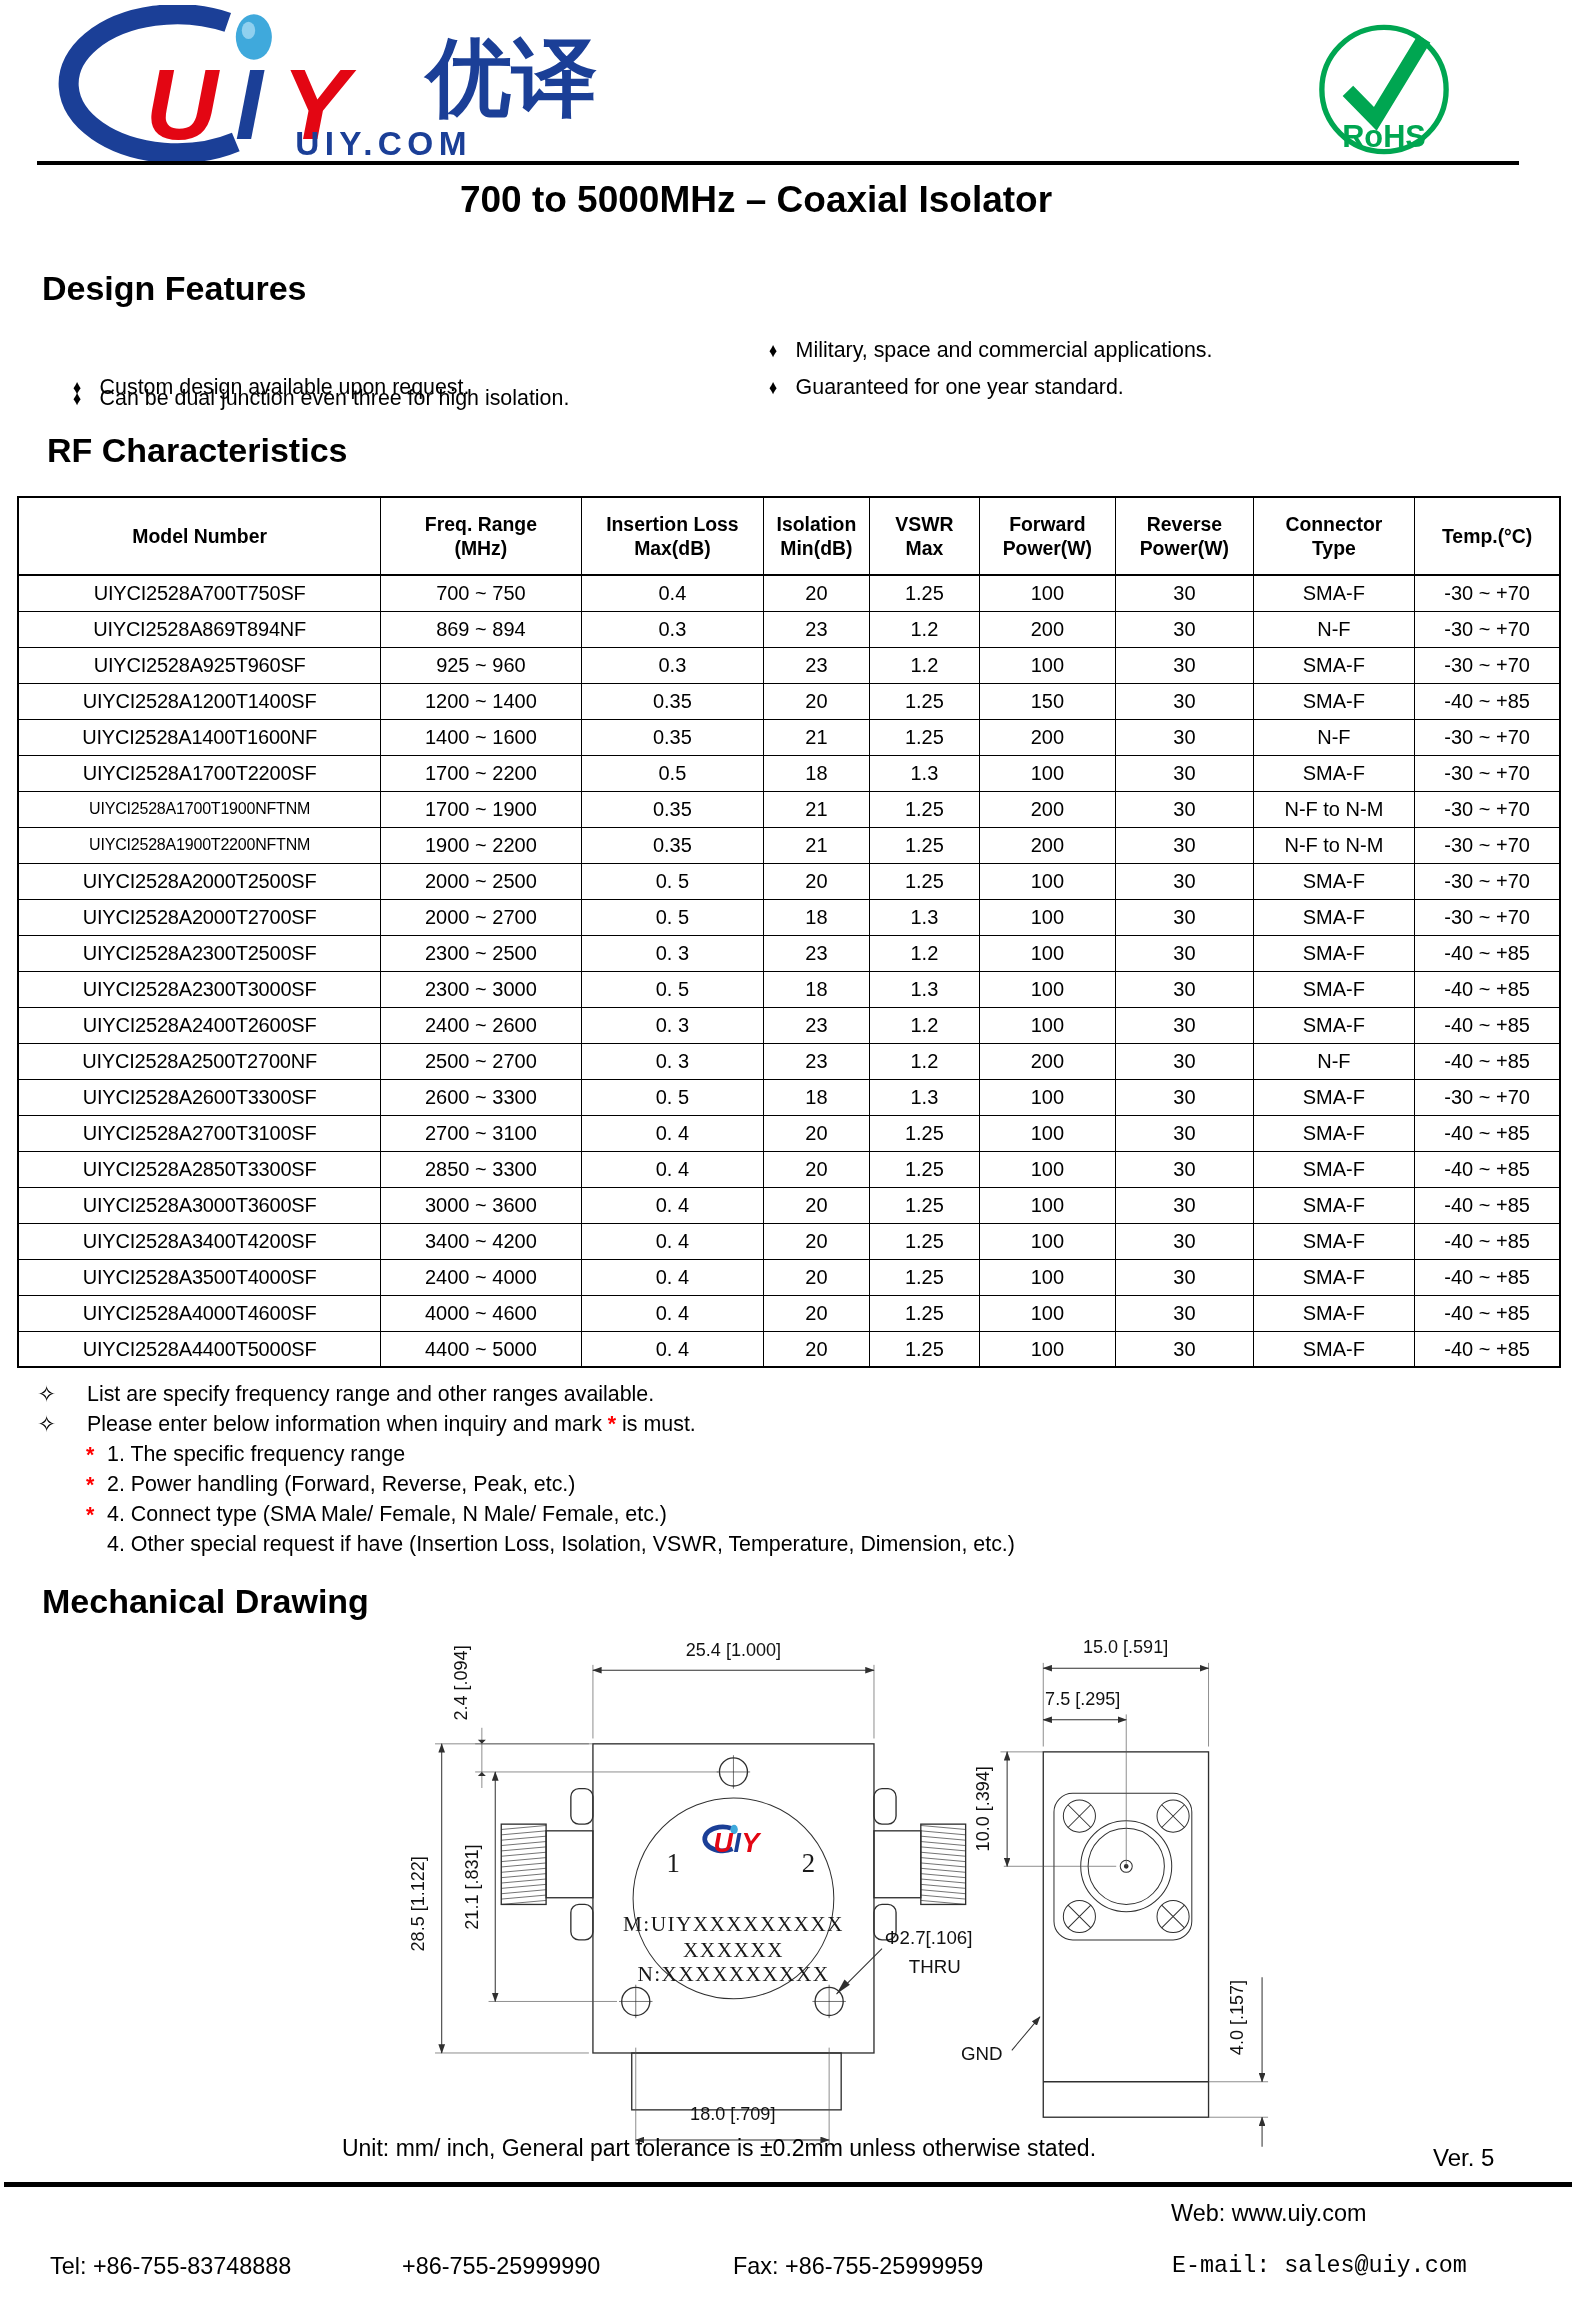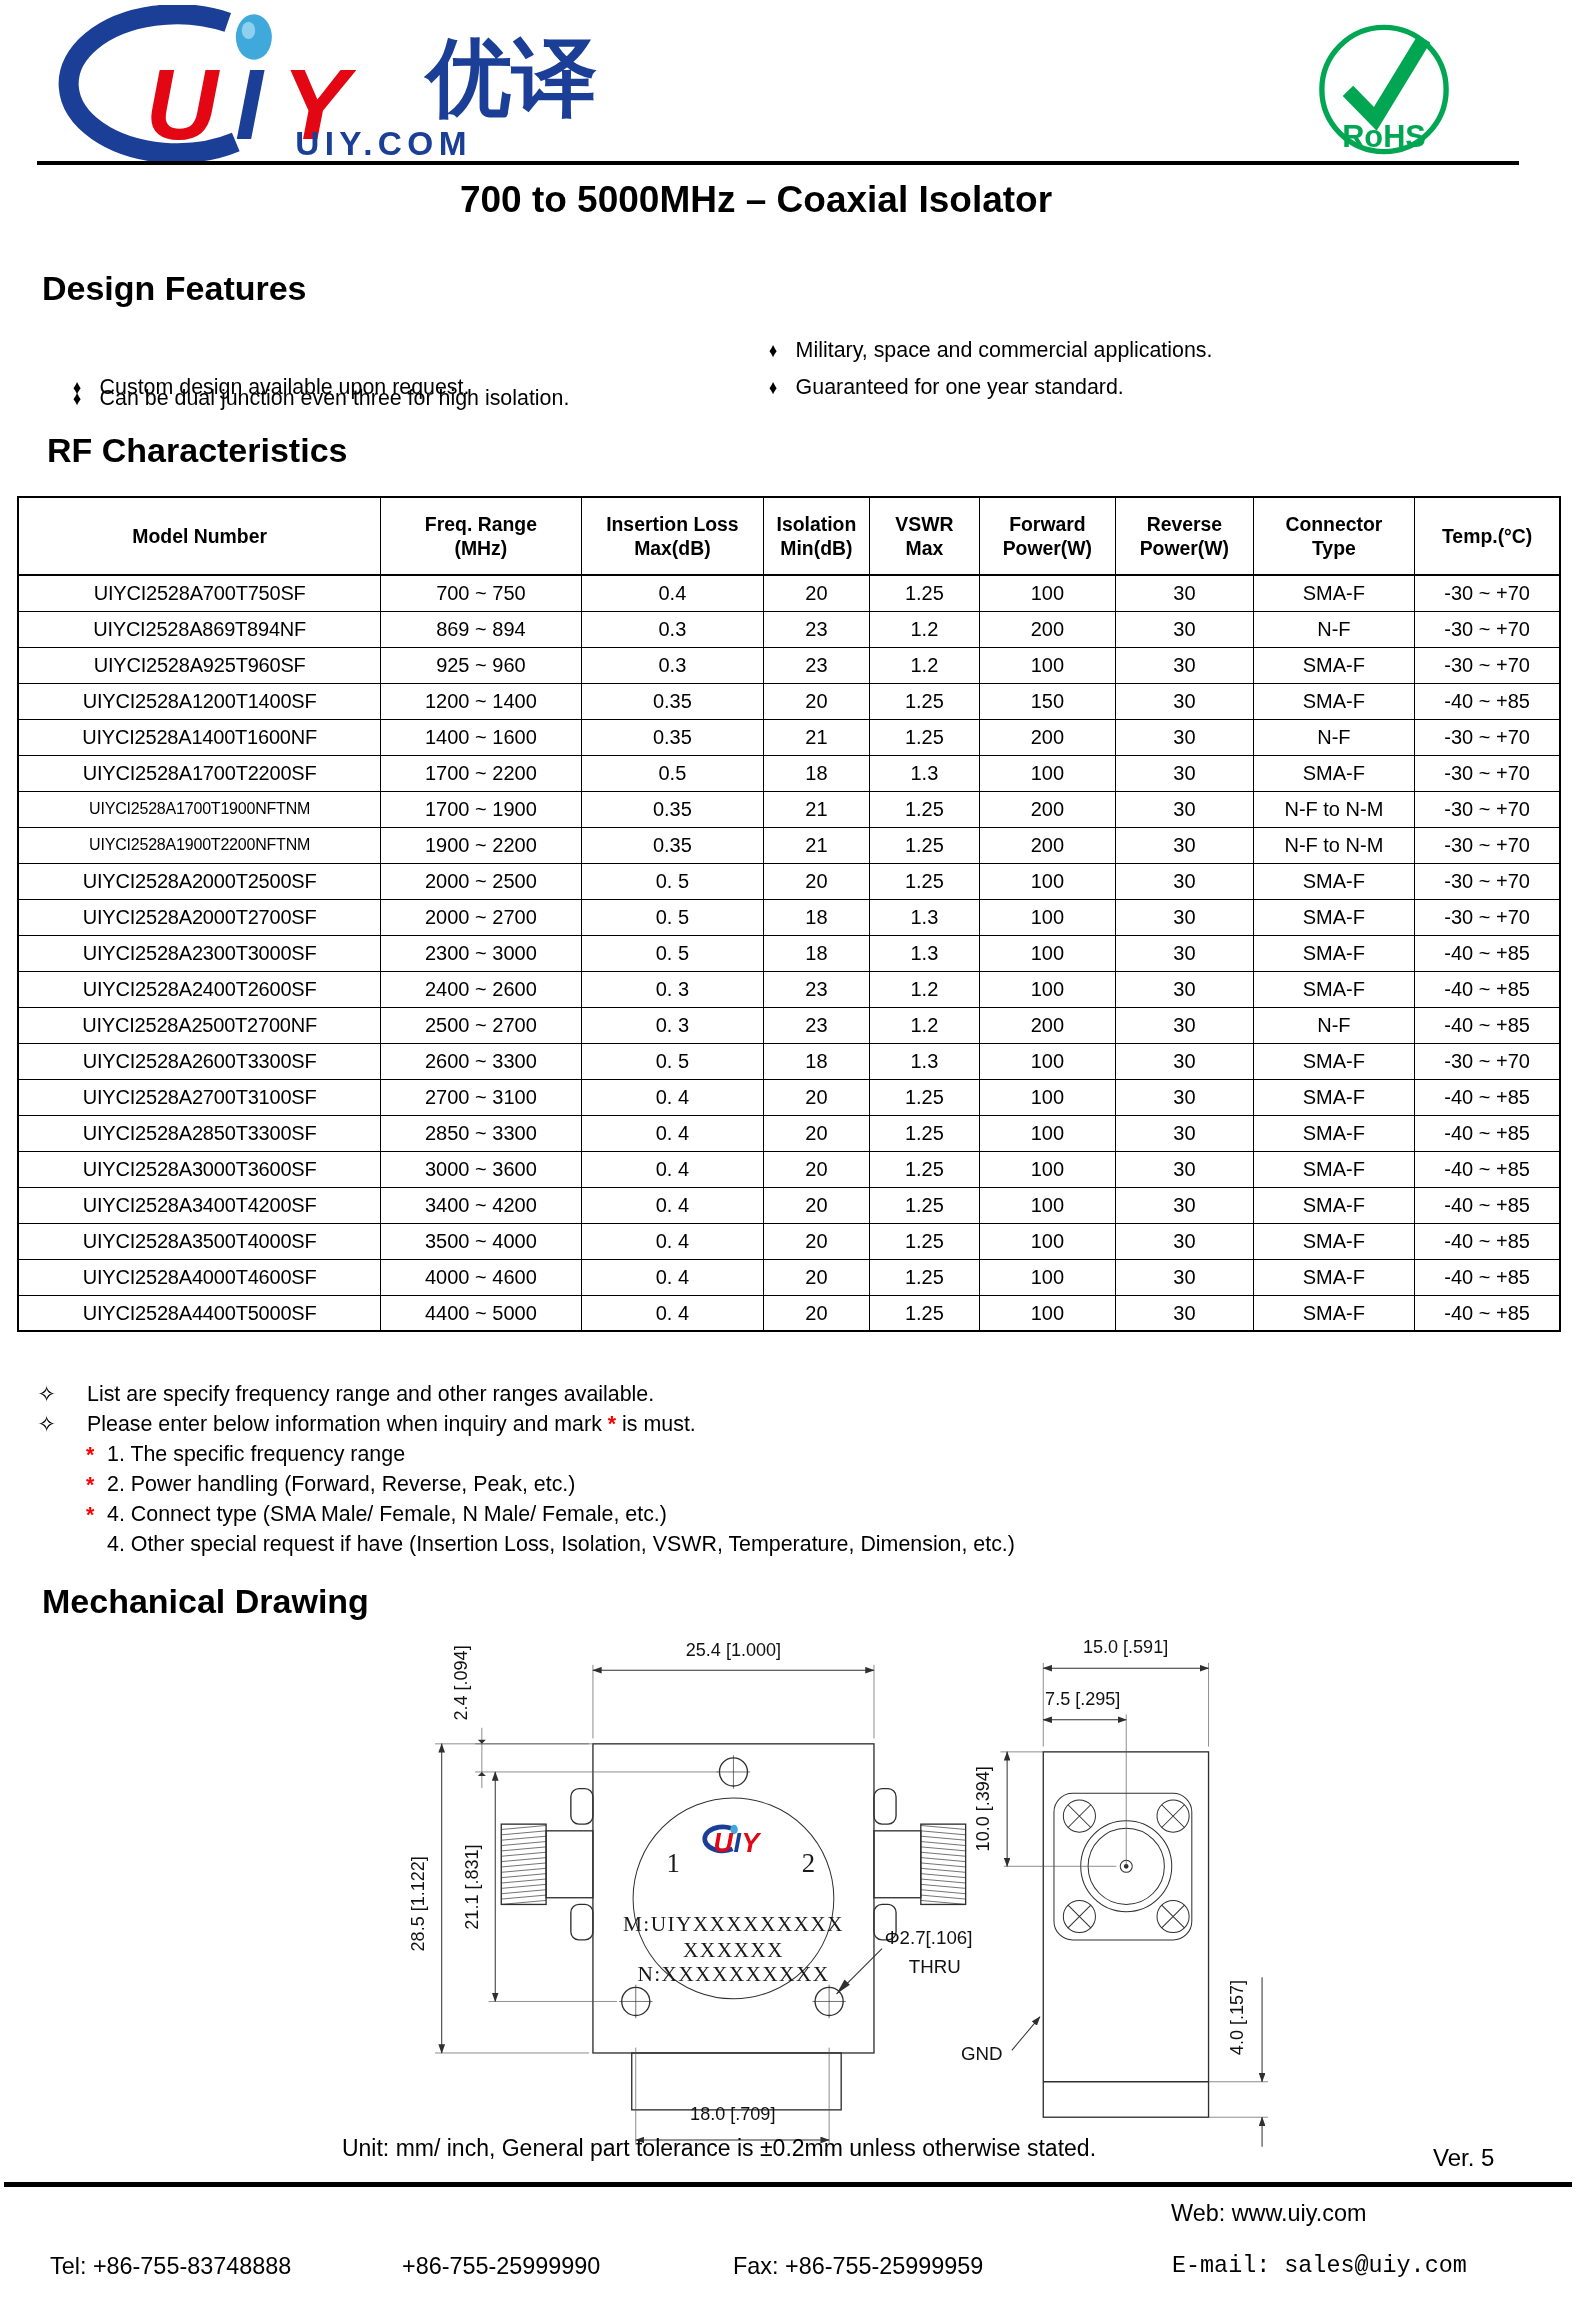--- a/index.html
+++ b/index.html
@@ -233,20 +233,31 @@
           <td>2000 ~ 2700</td>
           <td>0. 5</td>
           <td>18</td>
           <td>1.3</td>
           <td>100</td>
           <td>30</td>
           <td>SMA-F</td>
           <td>-30 ~ +70</td>
         </tr>
         <tr>
+          <td class="m">UIYCI2528A2300T2500SF</td>
+          <td>2300 ~ 2500</td>
+          <td>0. 3</td>
+          <td>23</td>
+          <td>1.2</td>
+          <td>100</td>
+          <td>30</td>
+          <td>SMA-F</td>
+          <td>-40 ~ +85</td>
+        </tr>
+        <tr>
           <td class="m">UIYCI2528A2300T3000SF</td>
           <td>2300 ~ 3000</td>
           <td>0. 5</td>
           <td>18</td>
           <td>1.3</td>
           <td>100</td>
           <td>30</td>
           <td>SMA-F</td>
           <td>-40 ~ +85</td>
         </tr>
@@ -322,21 +333,21 @@
           <td>0. 4</td>
           <td>20</td>
           <td>1.25</td>
           <td>100</td>
           <td>30</td>
           <td>SMA-F</td>
           <td>-40 ~ +85</td>
         </tr>
         <tr>
           <td class="m">UIYCI2528A3500T4000SF</td>
-          <td>3500 ~ 4000</td>
+          <td>2400 ~ 4000</td>
           <td>0. 4</td>
           <td>20</td>
           <td>1.25</td>
           <td>100</td>
           <td>30</td>
           <td>SMA-F</td>
           <td>-40 ~ +85</td>
         </tr>
         <tr>
           <td class="m">UIYCI2528A4000T4600SF</td>

